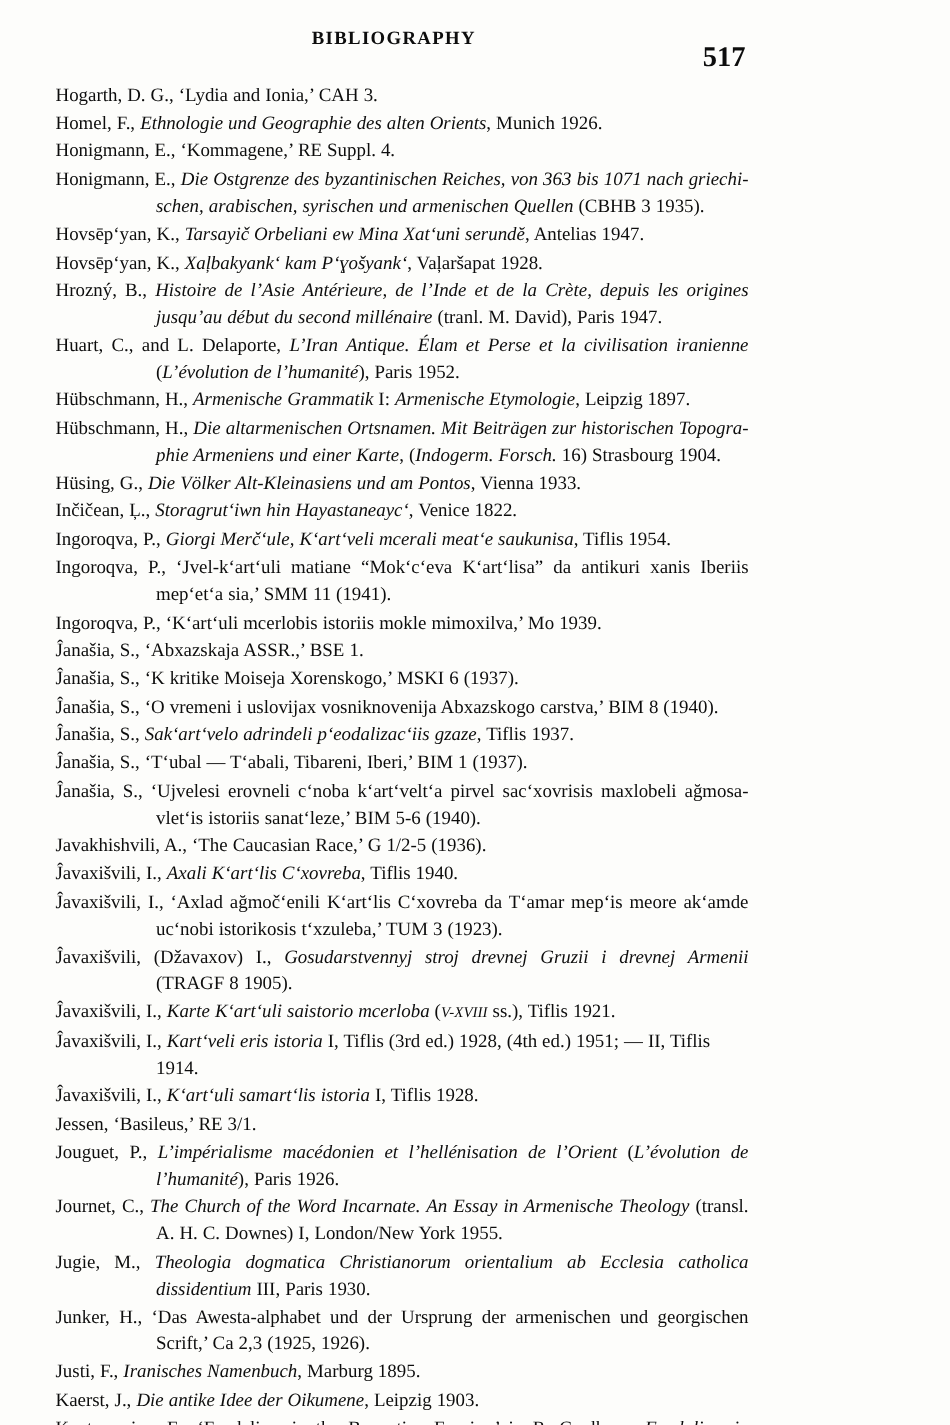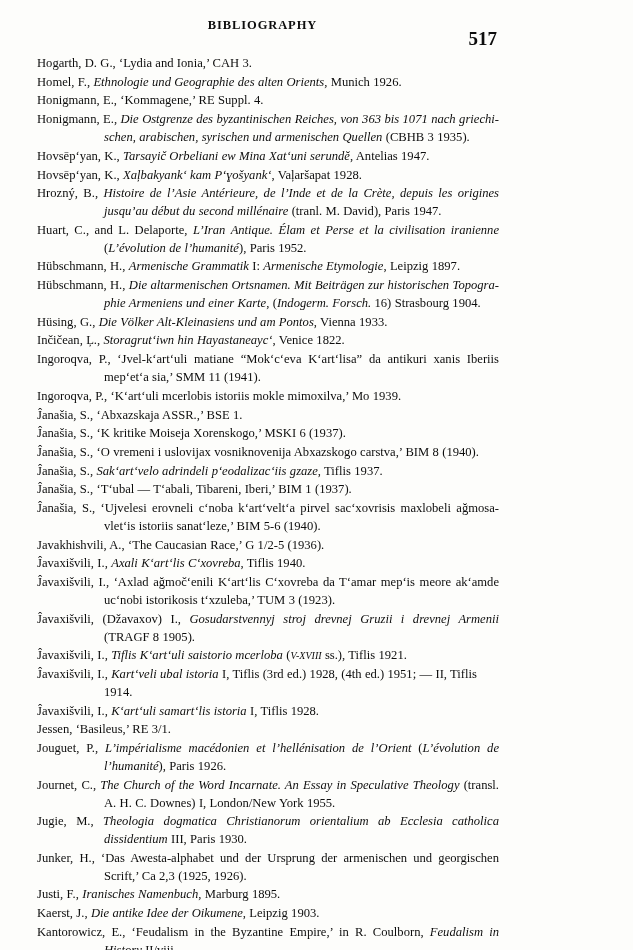--- a/index.html
+++ b/index.html
@@ -89,38 +89,39 @@
       <p class="entry short">Honigmann, E., ‘Kommagene,’ RE Suppl. 4.</p>
       <p class="entry">Honigmann, E., <i>Die Ostgrenze des byzantinischen Reiches, von 363 bis 1071 nach griechi-schen, arabischen, syrischen und armenischen Quellen</i> (CBHB 3 1935).</p>
       <p class="entry short">Hovsēp‘yan, K., <i>Tarsayič Orbeliani ew Mina Xat‘uni serundĕ</i>, Antelias 1947.</p>
       <p class="entry short">Hovsēp‘yan, K., <i>Xaļbakyank‘ kam P‘ɣošyank‘</i>, Vaļaršapat 1928.</p>
       <p class="entry">Hrozný, B., <i>Histoire de l’Asie Antérieure, de l’Inde et de la Crète, depuis les origines jusqu’au début du second millénaire</i> (tranl. M. David), Paris 1947.</p>
       <p class="entry">Huart, C., and L. Delaporte, <i>L’Iran Antique. Élam et Perse et la civilisation iranienne</i> (<i>L’évolution de l’humanité</i>), Paris 1952.</p>
       <p class="entry short">Hübschmann, H., <i>Armenische Grammatik</i> I: <i>Armenische Etymologie</i>, Leipzig 1897.</p>
       <p class="entry">Hübschmann, H., <i>Die altarmenischen Ortsnamen. Mit Beiträgen zur historischen Topogra-phie Armeniens und einer Karte</i>, (<i>Indogerm. Forsch.</i> 16) Strasbourg 1904.</p>
       <p class="entry short">Hüsing, G., <i>Die Völker Alt-Kleinasiens und am Pontos</i>, Vienna 1933.</p>
       <p class="entry short">Inčičean, Ļ., <i>Storagrut‘iwn hin Hayastaneayc‘</i>, Venice 1822.</p>
+      <p class="entry short">Ingoroqva, P., <i>Giorgi Merč‘ule, K‘art‘veli mcerali meat‘e saukunisa</i>, Tiflis 1954.</p>
       <p class="entry">Ingoroqva, P., ‘Jvel-k‘art‘uli matiane “Mok‘c‘eva K‘art‘lisa” da antikuri xanis Iberiis mep‘et‘a sia,’ SMM 11 (1941).</p>
       <p class="entry short">Ingoroqva, P., ‘K‘art‘uli mcerlobis istoriis mokle mimoxilva,’ Mo 1939.</p>
       <p class="entry short">Ĵanašia, S., ‘Abxazskaja ASSR.,’ BSE 1.</p>
       <p class="entry short">Ĵanašia, S., ‘K kritike Moiseja Xorenskogo,’ MSKI 6 (1937).</p>
       <p class="entry short">Ĵanašia, S., ‘O vremeni i uslovijax vosniknovenija Abxazskogo carstva,’ BIM 8 (1940).</p>
       <p class="entry short">Ĵanašia, S., <i>Sak‘art‘velo adrindeli p‘eodalizac‘iis gzaze</i>, Tiflis 1937.</p>
       <p class="entry short">Ĵanašia, S., ‘T‘ubal — T‘abali, Tibareni, Iberi,’ BIM 1 (1937).</p>
       <p class="entry">Ĵanašia, S., ‘Ujvelesi erovneli c‘noba k‘art‘velt‘a pirvel sac‘xovrisis maxlobeli ağmosa-vlet‘is istoriis sanat‘leze,’ BIM 5-6 (1940).</p>
       <p class="entry short">Javakhishvili, A., ‘The Caucasian Race,’ G 1/2-5 (1936).</p>
       <p class="entry short">Ĵavaxišvili, I., <i>Axali K‘art‘lis C‘xovreba</i>, Tiflis 1940.</p>
       <p class="entry">Ĵavaxišvili, I., ‘Axlad ağmoč‘enili K‘art‘lis C‘xovreba da T‘amar mep‘is meore ak‘amde uc‘nobi istorikosis t‘xzuleba,’ TUM 3 (1923).</p>
       <p class="entry">Ĵavaxišvili, (Džavaxov) I., <i>Gosudarstvennyj stroj drevnej Gruzii i drevnej Armenii</i> (TRAGF 8 1905).</p>
-      <p class="entry short">Ĵavaxišvili, I., <i>Tiflis K‘art‘uli saistorio mcerloba</i> (<span class="sm">V-XVIII</span> ss.), Tiflis 1921.</p>
-      <p class="entry short">Ĵavaxišvili, I., <i>Kart‘veli ubal istoria</i> I, Tiflis (3rd ed.) 1928, (4th ed.) 1951; — II, Tiflis 1914.</p>
+      <p class="entry short">Ĵavaxišvili, I., <i>Karte K‘art‘uli saistorio mcerloba</i> (<span class="sm">V-XVIII</span> ss.), Tiflis 1921.</p>
+      <p class="entry short">Ĵavaxišvili, I., <i>Kart‘veli eris istoria</i> I, Tiflis (3rd ed.) 1928, (4th ed.) 1951; — II, Tiflis 1914.</p>
       <p class="entry short">Ĵavaxišvili, I., <i>K‘art‘uli samart‘lis istoria</i> I, Tiflis 1928.</p>
       <p class="entry short">Jessen, ‘Basileus,’ RE 3/1.</p>
       <p class="entry">Jouguet, P., <i>L’impérialisme macédonien et l’hellénisation de l’Orient</i> (<i>L’évolution de l’humanité</i>), Paris 1926.</p>
-      <p class="entry">Journet, C., <i>The Church of the Word Incarnate. An Essay in Speculative Theology</i> (transl. A. H. C. Downes) I, London/New York 1955.</p>
+      <p class="entry">Journet, C., <i>The Church of the Word Incarnate. An Essay in Armenische Theology</i> (transl. A. H. C. Downes) I, London/New York 1955.</p>
       <p class="entry">Jugie, M., <i>Theologia dogmatica Christianorum orientalium ab Ecclesia catholica dissidentium</i> III, Paris 1930.</p>
       <p class="entry">Junker, H., ‘Das Awesta-alphabet und der Ursprung der armenischen und georgischen Scrift,’ Ca 2,3 (1925, 1926).</p>
       <p class="entry short">Justi, F., <i>Iranisches Namenbuch</i>, Marburg 1895.</p>
       <p class="entry short">Kaerst, J., <i>Die antike Idee der Oikumene</i>, Leipzig 1903.</p>
       <p class="entry">Kantorowicz, E., ‘Feudalism in the Byzantine Empire,’ in R. Coulborn, <i>Feudalism in History</i> II/viii.</p>
     </div>
 
 </div>
 
 </body></html>

